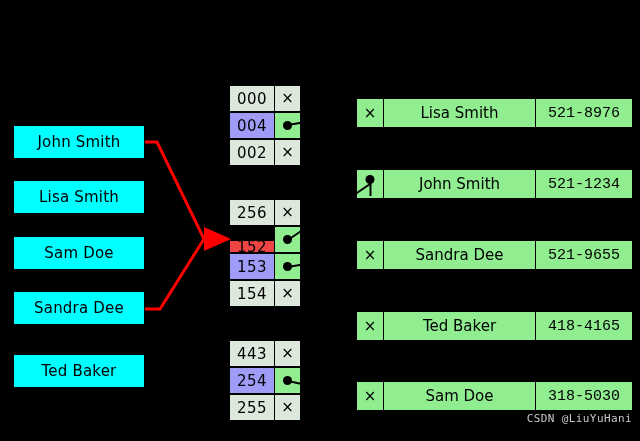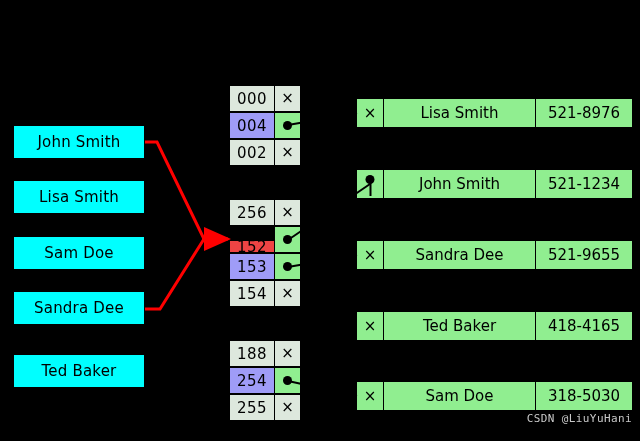--- a/index.html
+++ b/index.html
@@ -123,20 +123,21 @@
     box-sizing: border-box;
     border: 1px solid #000000;
     border-left: none;
     background: #90ee90;
     display: flex;
     align-items: center;
     justify-content: center;
     font-size: 15px;
     color: #000000;
     white-space: nowrap;
+    font-family: Liberation Mono, monospace;
   }
   .rec-dot-stem {
     width: 9px;
     height: 9px;
     border-radius: 50%;
     background: #000000;
     position: absolute;
     top: 5px;
     left: 50%;
     transform: translateX(-50%);
@@ -240,21 +241,21 @@
     <div class="bucket-row">
       <div class="bucket-index">154</div>
       <div class="bucket-slot">
         <span class="null-x">×</span>
       </div>
     </div>
   </div>
 
   <div class="bucket-group" style="top:340px;">
     <div class="bucket-row">
-      <div class="bucket-index">188</div>
+      <div class="bucket-index">443</div>
       <div class="bucket-slot">
         <span class="null-x">×</span>
       </div>
     </div>
     <div class="bucket-row">
       <div class="bucket-index hl-purple">254</div>
       <div class="bucket-slot filled">
         <span class="ptr-dot"></span>
       </div>
     </div>

